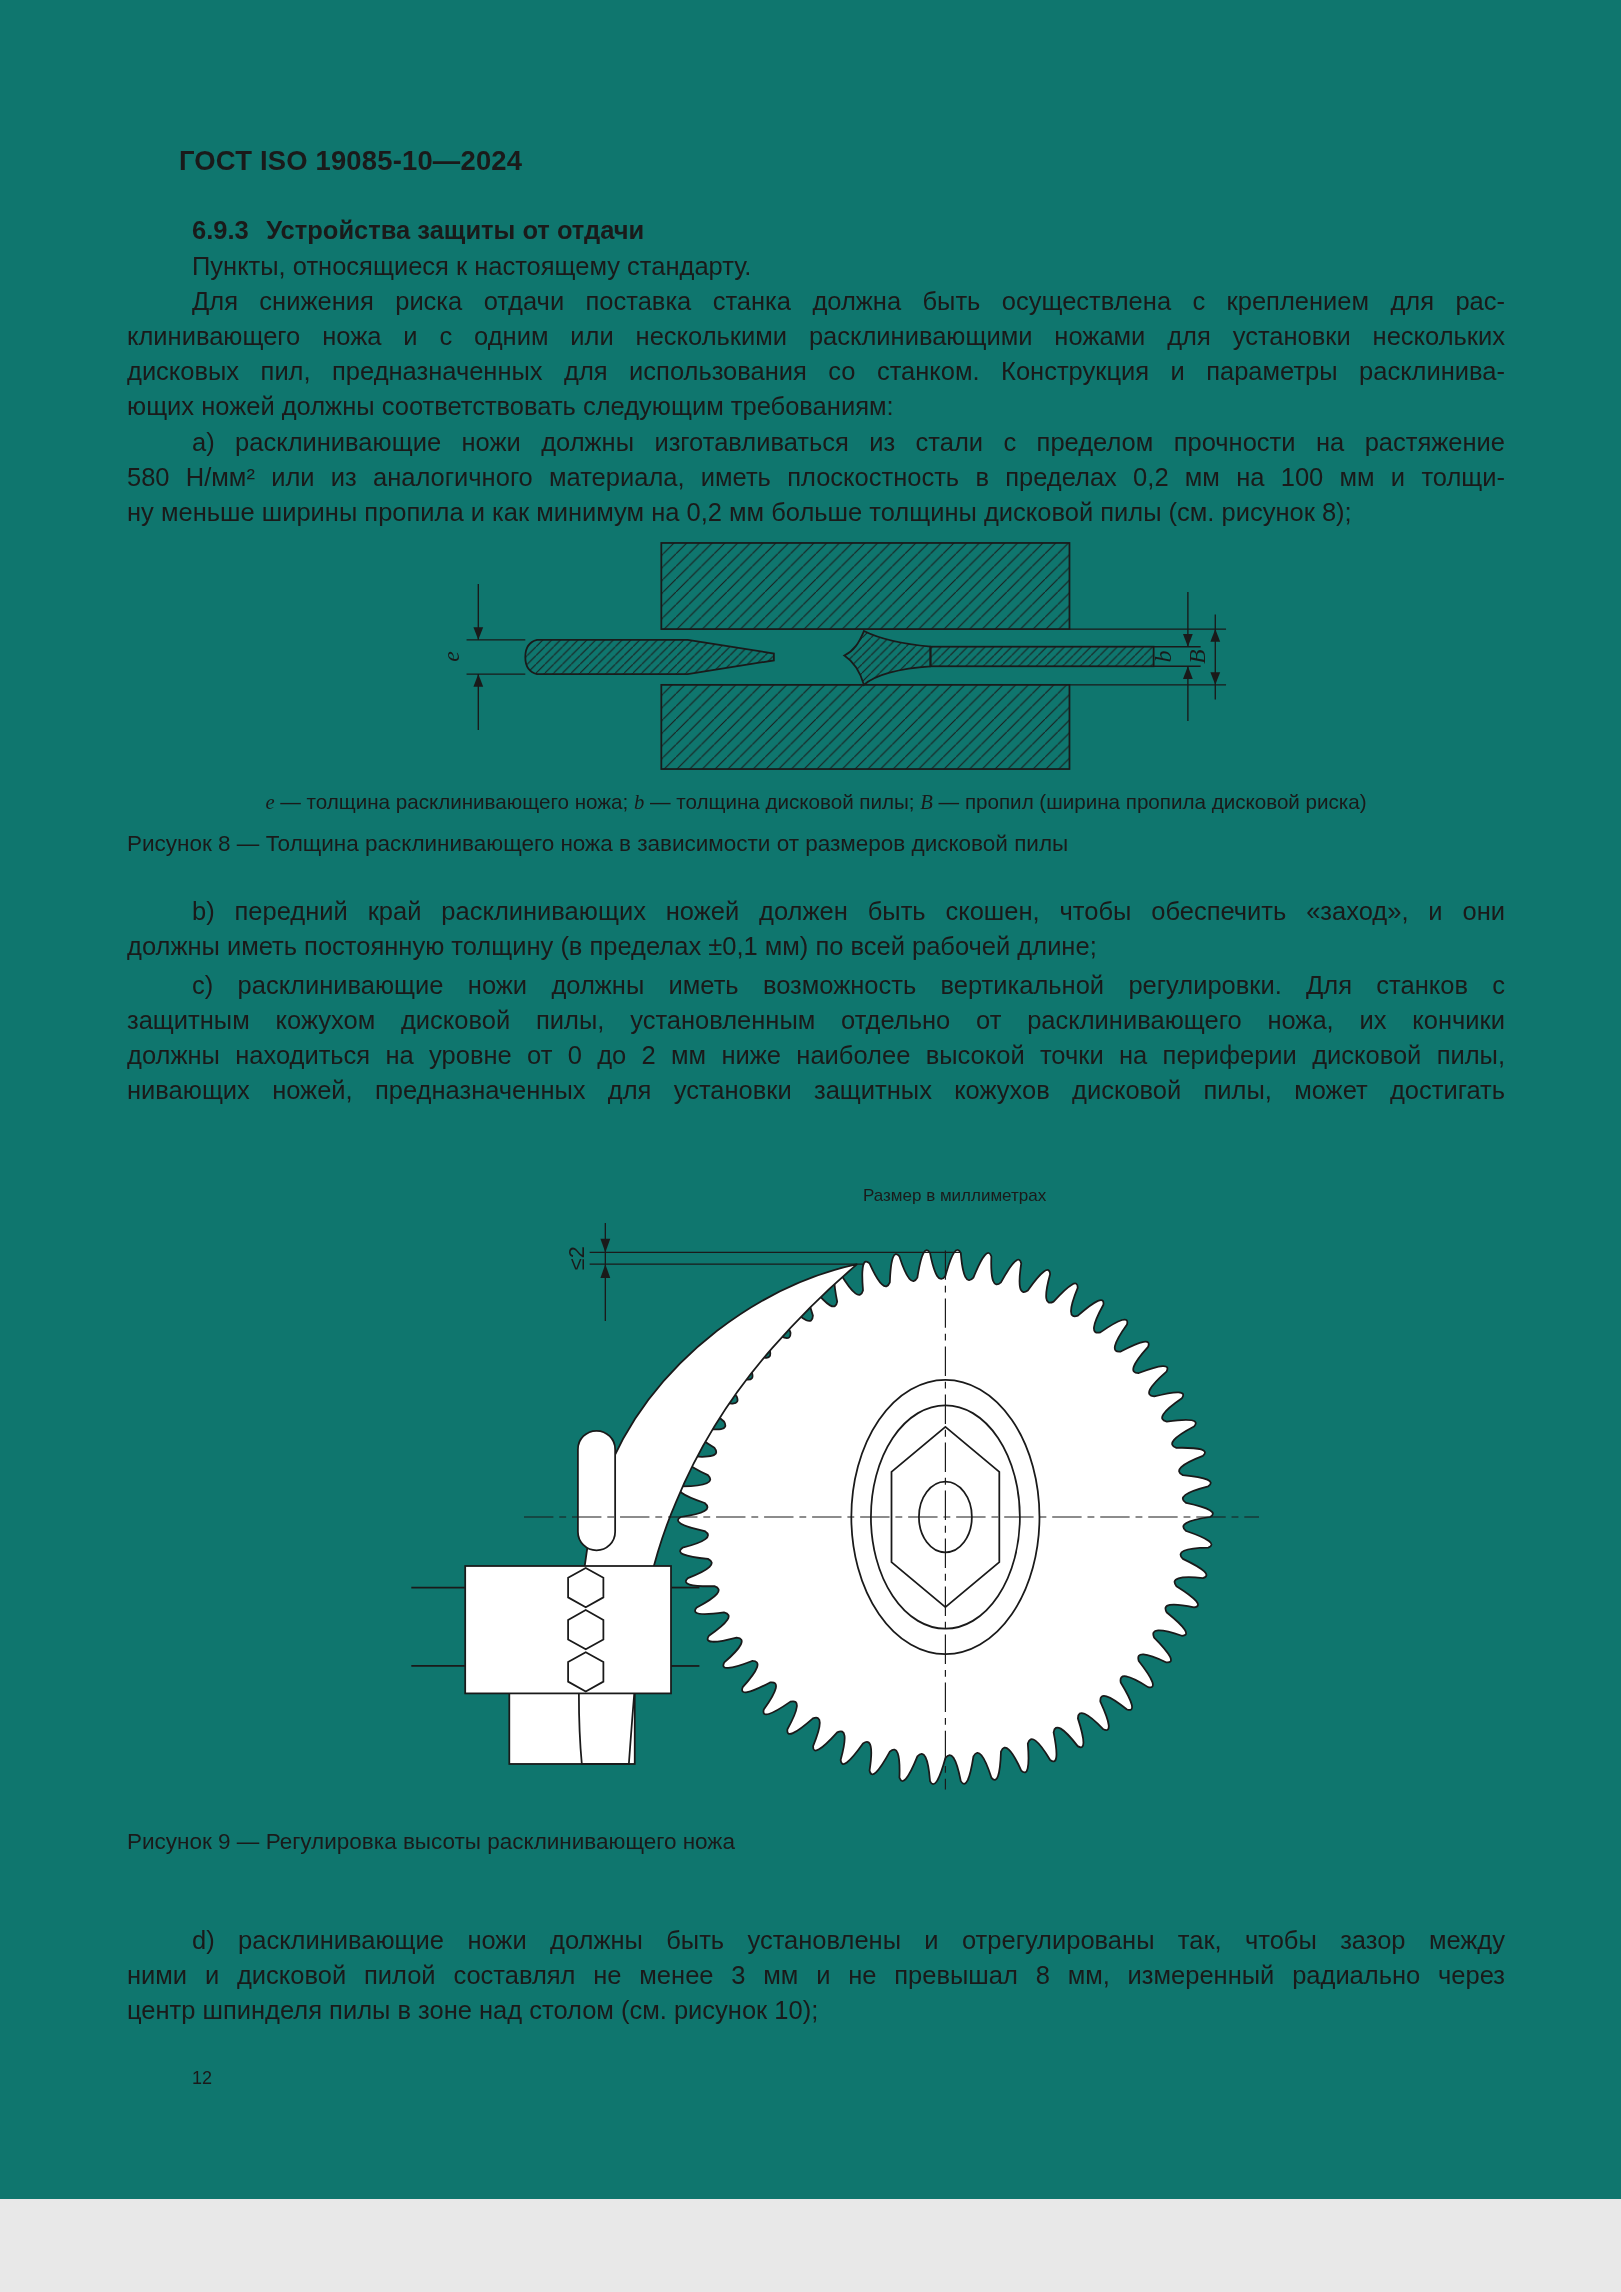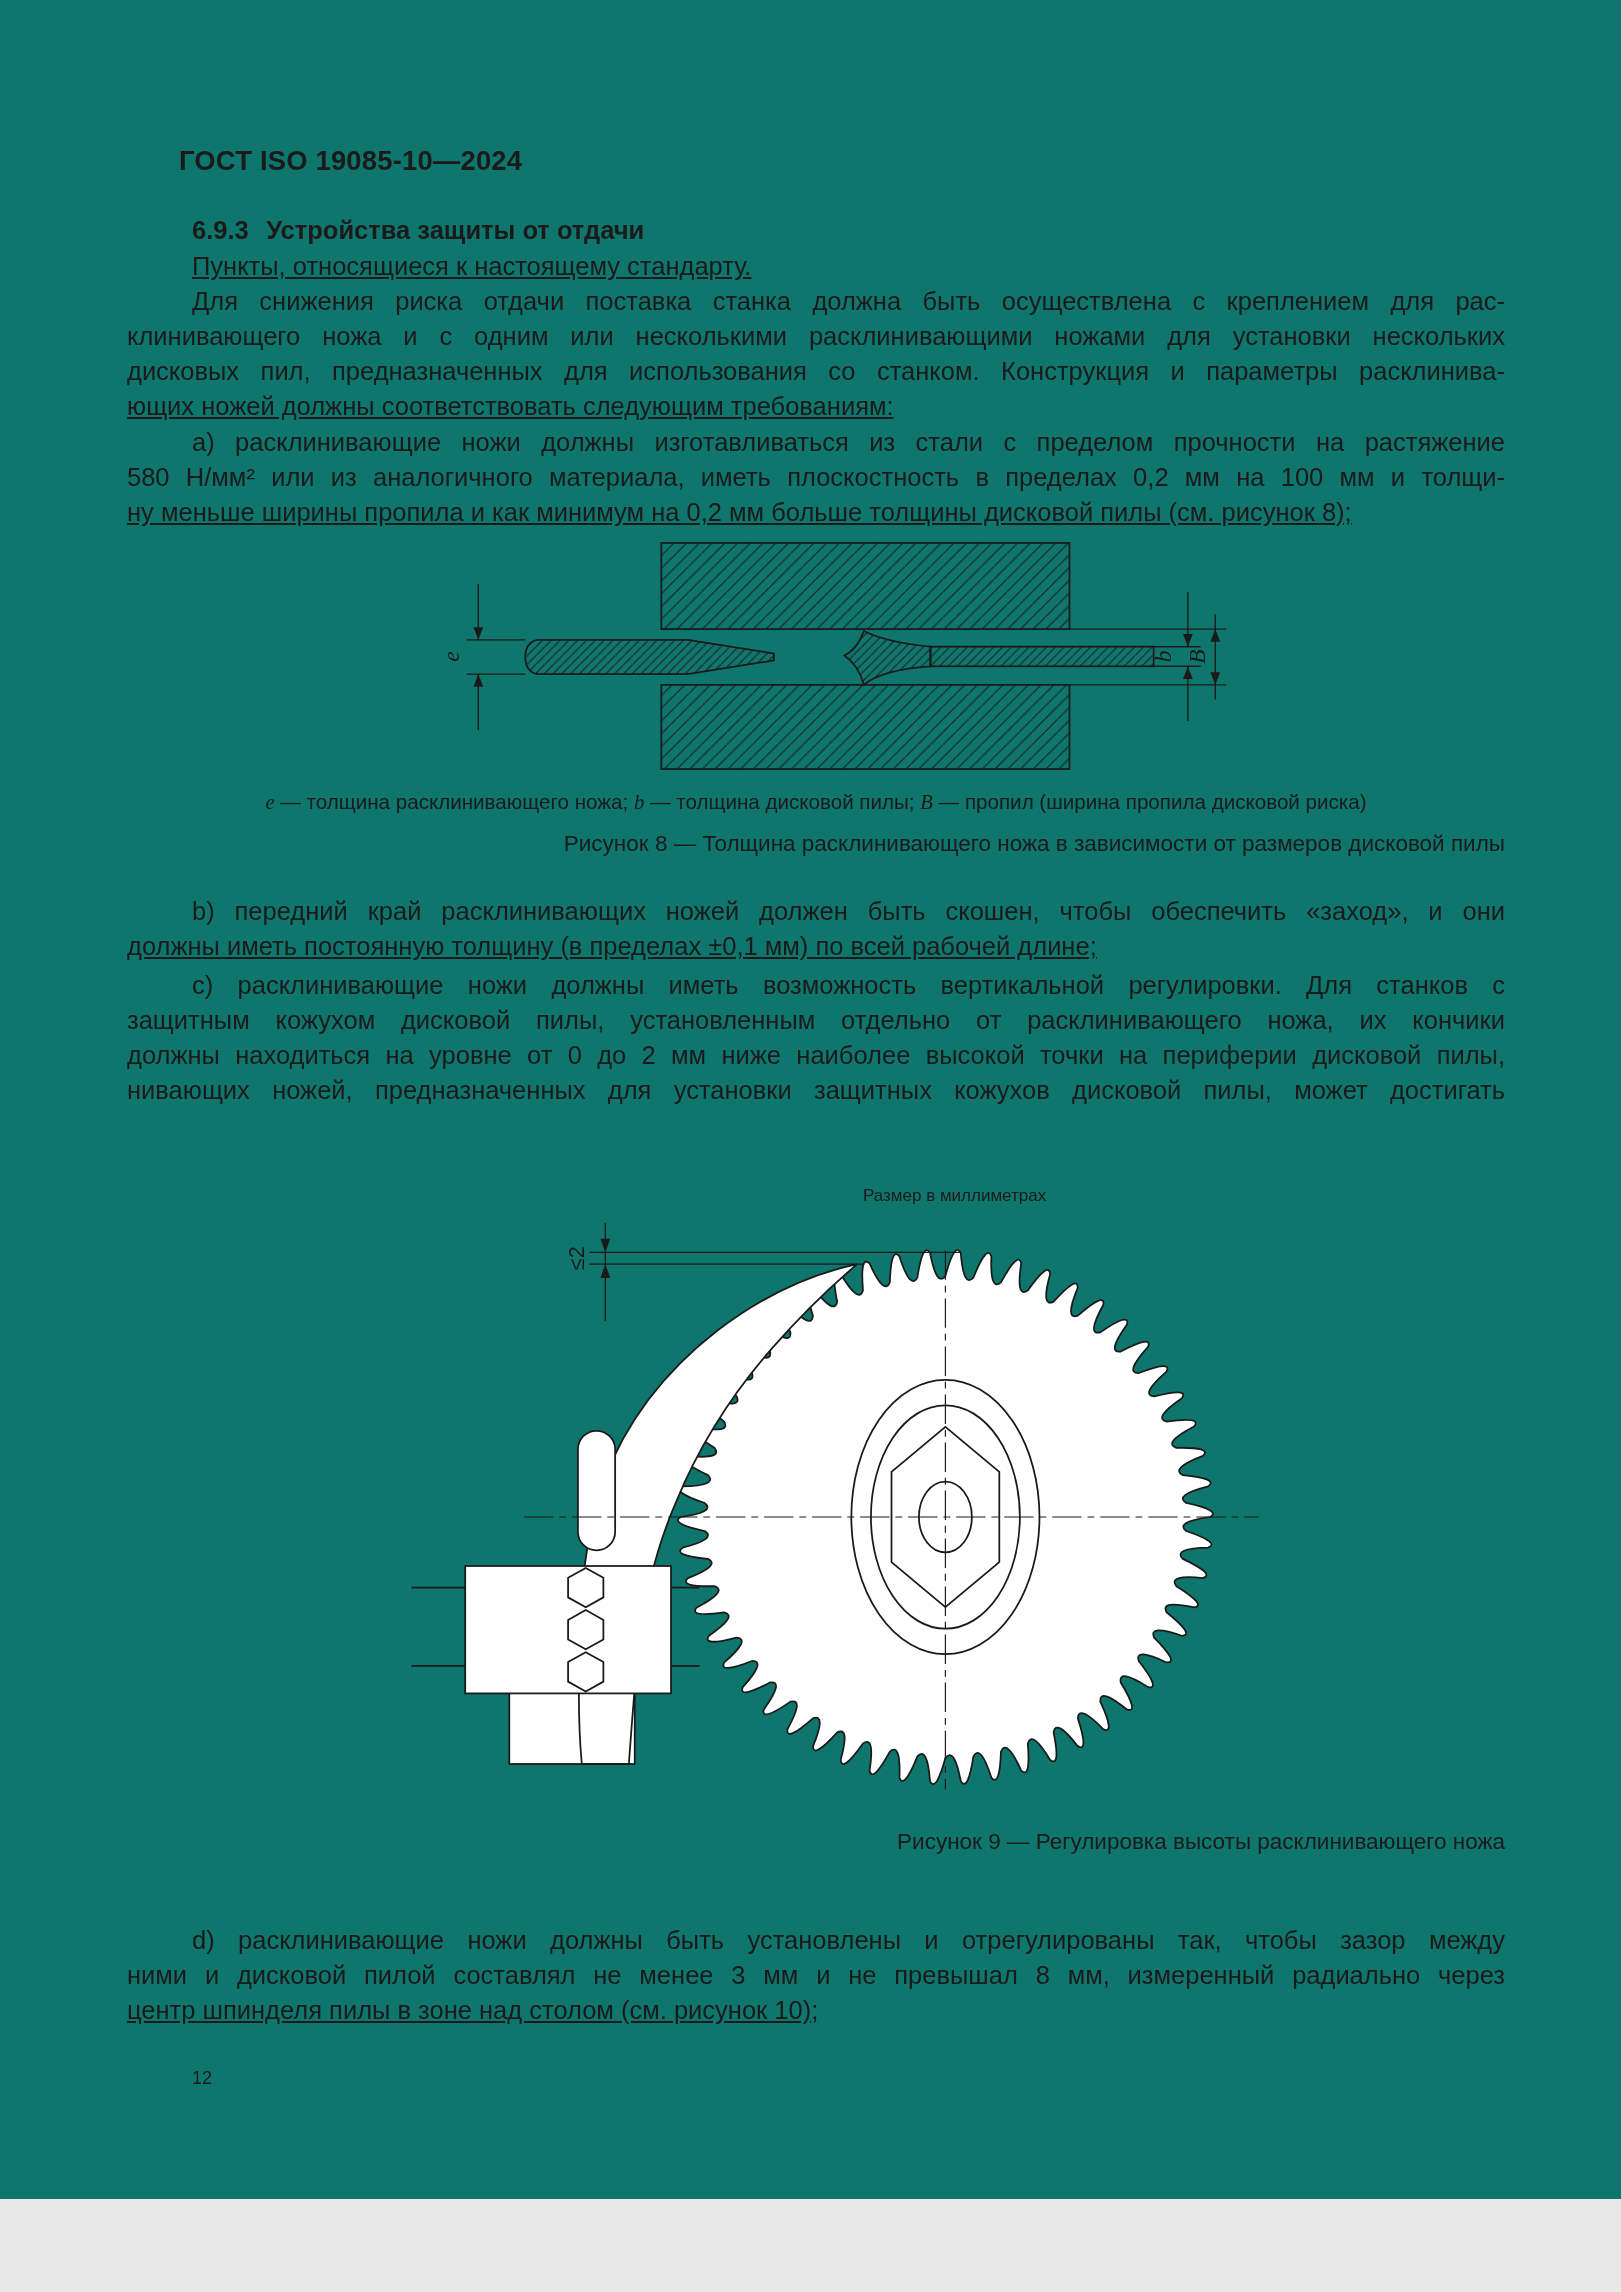--- a/index.html
+++ b/index.html
@@ -7,25 +7,25 @@
     position:relative;width:1621px;height:2199px;background:#0f766e;
     font-family:"Liberation Sans",sans-serif;color:#1a1a1a;overflow:hidden;
     margin:0 auto;
   }
   .abs{position:absolute;}
   .doc-header{left:179px;top:145px;font-size:27.4px;font-weight:bold;letter-spacing:0.2px;}
   .sec-head{left:127px;top:216px;width:1378px;font-size:25.5px;font-weight:bold;}
   .sec-head .num{margin-left:65px;margin-right:17.6px;}
   .tx{left:127px;width:1378px;font-size:25.5px;}
   .pline{line-height:35px;text-align:justify;text-align-last:justify;white-space:normal;}
-  .pline.last{text-align-last:left;text-decoration:underline;}
+  .pline.last{text-align-last:left;}
   .pline.ind{text-indent:65px;}
   .fig-legend{left:127px;top:790px;width:1378px;font-size:20.6px;text-align:center;}
   .fig-legend .var{font-family:"Liberation Serif",serif;font-style:italic;}
-  .fig-caption{left:127px;width:1378px;font-size:22.5px;text-align:right;}
+  .fig-caption{left:127px;width:1378px;font-size:22.5px;text-align:left;}
   .cap8{top:831px;}
   .cap9{top:1829px;}
   .units-note{left:863px;top:1186px;font-size:17px;}
   .page-num{left:192px;top:2068px;font-size:18px;}
   svg{display:block;}
   .lineart{stroke:#1a1a1a;fill:none;}
 </style>
 </head>
 <body>
 

